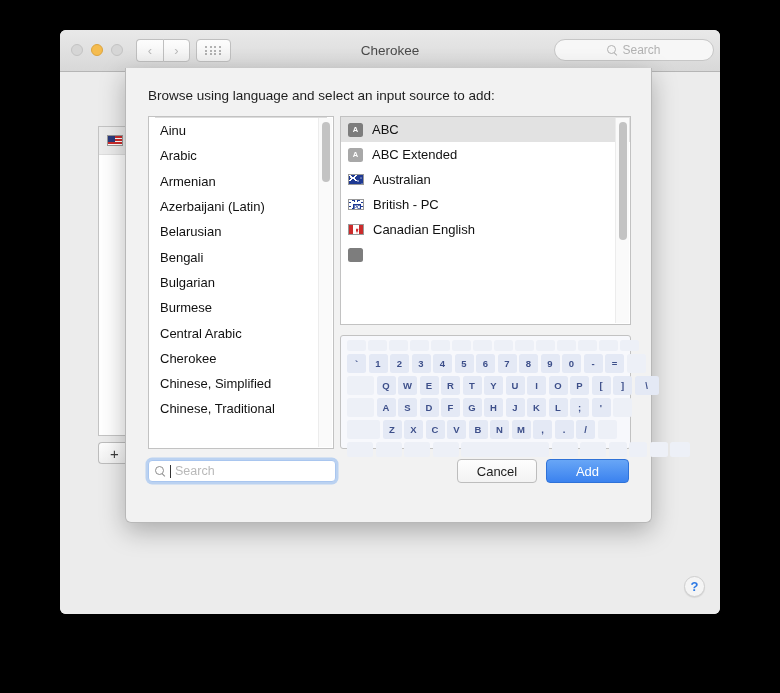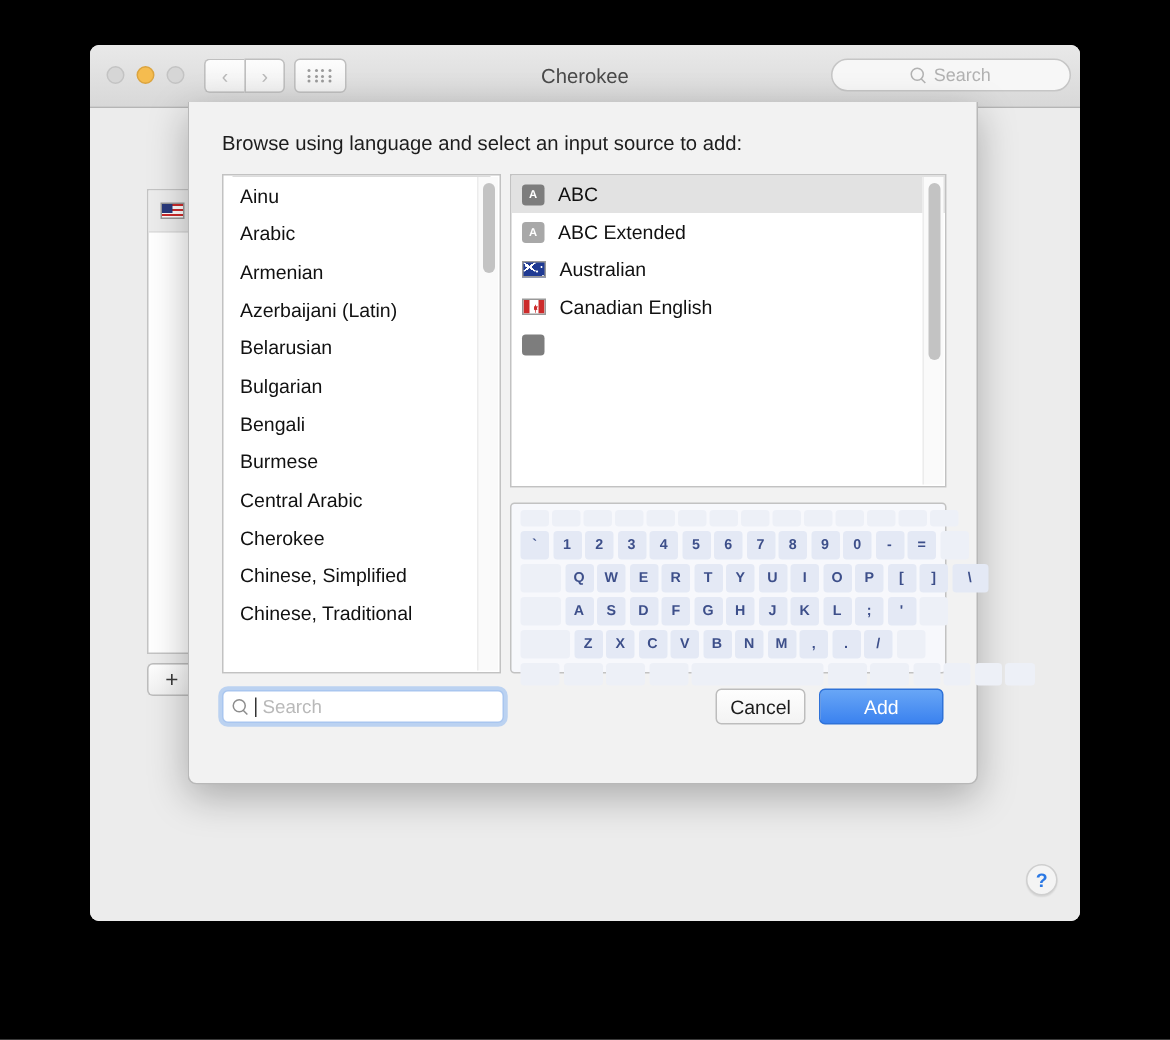--- a/index.html
+++ b/index.html
@@ -309,21 +309,21 @@
   }
   #sheet-search .ph { font-size: 12.5px; color: #b9b9b9; }
 
   .sheetbtn {
     position: absolute; top: 391px; height: 24px;
     border-radius: 4px;
     font-size: 13px;
     display: flex; align-items: center; justify-content: center;
   }
   #cancel-btn {
-    right: 114px; width: 60px;
+    right: 114px; width: 80px;
     background: linear-gradient(to bottom,#fefefe,#f3f3f3);
     border: 1px solid #bdbdbd; color: #1c1c1c;
   }
   #add-btn {
     right: 22px; width: 83px;
     background: linear-gradient(to bottom,#68a6f6,#3b82ef);
     border: 1px solid #2f72d8; color: #fff;
   }
 </style>
 </head>
@@ -416,24 +416,24 @@
           <div class="lang-row">
             <span>Armenian</span>
           </div>
           <div class="lang-row">
             <span>Azerbaijani (Latin)</span>
           </div>
           <div class="lang-row">
             <span>Belarusian</span>
           </div>
           <div class="lang-row">
+            <span>Bengali</span>
+          </div>
+          <div class="lang-row">
             <span>Bulgarian</span>
-          </div>
-          <div class="lang-row">
-            <span>Bengali</span>
           </div>
           <div class="lang-row">
             <span>Burmese</span>
           </div>
           <div class="lang-row">
             <span>Central Arabic</span>
           </div>
           <div class="lang-row">
             <span>Cherokee</span>
           </div>
@@ -457,20 +457,28 @@
           </div>
           <div class="src-row">
             <span class="badge light">A</span>
             <span>ABC Extended</span>
           </div>
           <div class="src-row">
             <span class="flagwrap">
               <span class="flag au"></span>
             </span>
             <span>Australian</span>
+          </div>
+          <div class="src-row">
+            <span class="flagwrap">
+              <span class="flag gb gbpc">
+                <span class="pcmark">PC</span>
+              </span>
+            </span>
+            <span>British - PC</span>
           </div>
           <div class="src-row">
             <span class="flagwrap">
               <span class="flag ca">
                 <span class="maple"></span>
               </span>
             </span>
             <span>Canadian English</span>
           </div>
           <div class="src-row">

